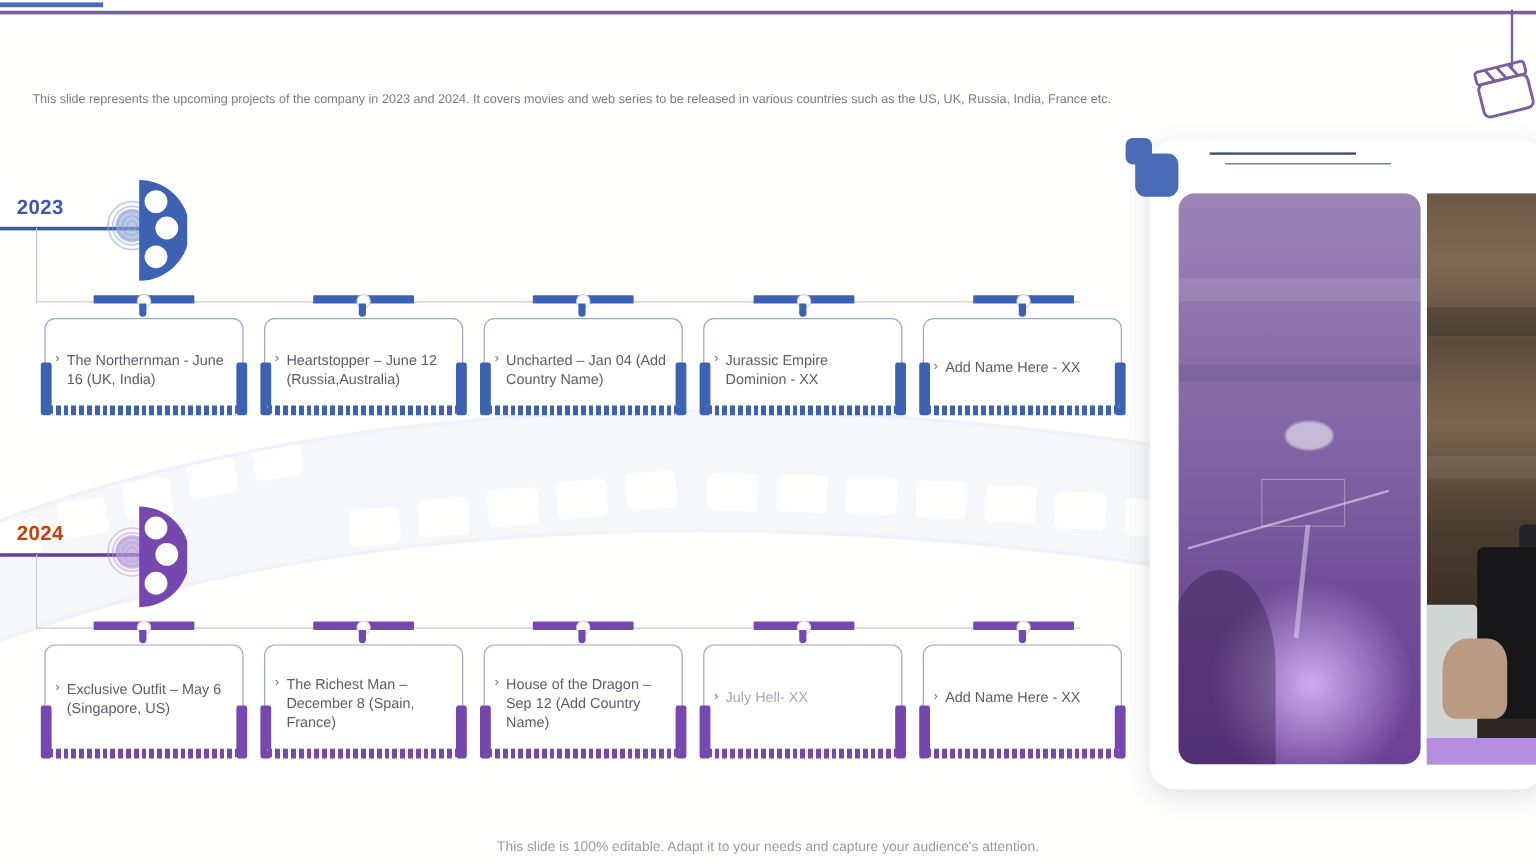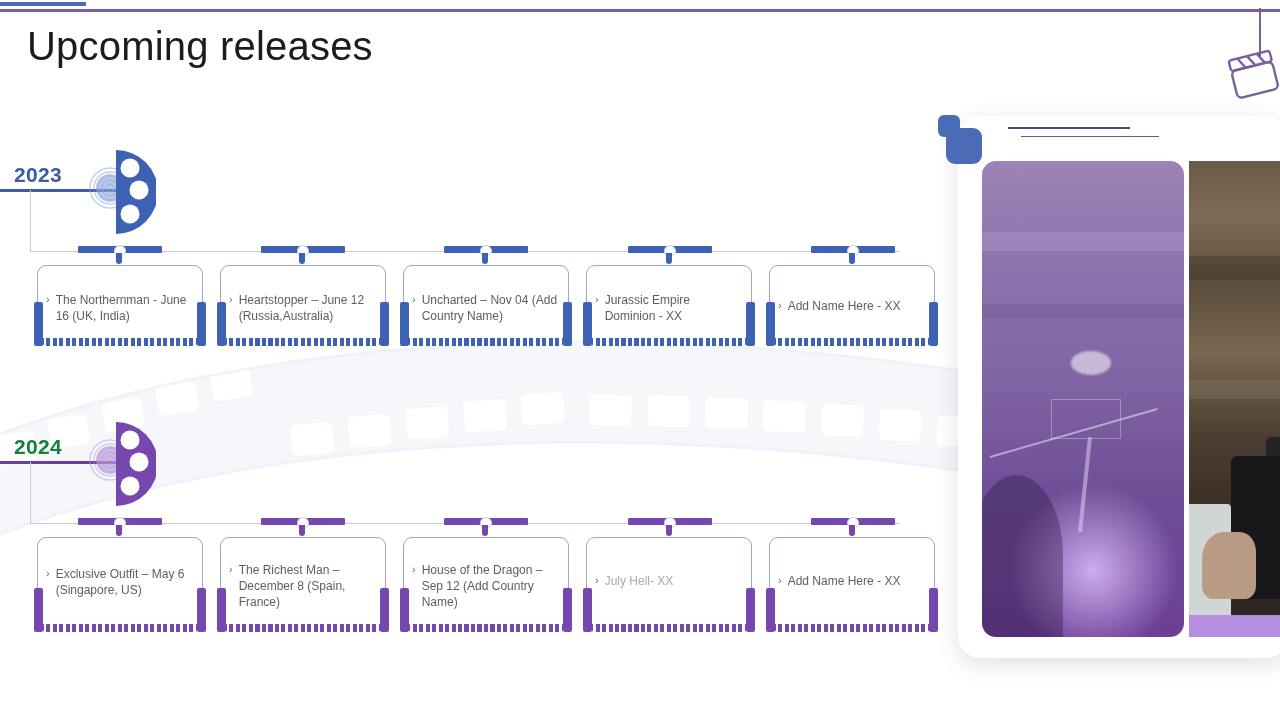--- a/index.html
+++ b/index.html
@@ -33,24 +33,24 @@
   .clapper-line{position:absolute;left:1259px;top:8px;width:2px;height:48px;background:#7a5fa0;}
   .clapper{position:absolute;left:1222px;top:44px;width:64px;height:60px;}
 
   
   .row{position:absolute;left:0;width:960px;}
   .row-2023{top:150px;}
   .row-2024{top:422px;}
 
   .year-label{
     position:absolute;left:14px;top:13px;
-    font-size:21px;font-weight:bold;letter-spacing:.3px;
+    font-size:17px;font-weight:bold;letter-spacing:.3px;
   }
   .row-2023 .year-label{color:#3b5ba8;}
-  .row-2024 .year-label{color:#15803d;}
+  .row-2024 .year-label{color:#c2410c;}
 
   .year-rule{position:absolute;left:0;top:39px;height:3px;width:120px;}
   .row-2023 .year-rule{background:#3b5ba8;}
   .row-2024 .year-rule{background:#6b3fa0;}
 
   .drop-v{position:absolute;left:30px;top:40px;width:1px;height:62px;background:#c9c9cf;}
   .drop-h{position:absolute;left:30px;top:101px;height:1px;width:870px;background:#c9c9cf;}
 
   
   .reel{position:absolute;left:82px;top:-4px;width:74px;height:96px;}
@@ -180,21 +180,21 @@
         <rect x="804" y="100" width="42" height="31" rx="5"></rect>
         <rect x="862" y="102" width="42" height="31" rx="5"></rect>
         <rect x="920" y="105" width="42" height="31" rx="5"></rect>
         <rect x="978" y="109" width="42" height="31" rx="5"></rect>
       </g>
     </g>
     <path d="M0,150 C260,40 640,10 1060,80" stroke="#e4e9f7" stroke-width="3" fill="none"></path>
     <path d="M0,250 C260,140 640,110 1060,180" stroke="#e4e9f7" stroke-width="3" fill="none"></path>
   </svg>
 
-  <div class="title">Upcoming releases</div>
+  <div class="subtitle">This slide represents the upcoming projects of the company in 2023 and 2024. It covers movies and web series to be released in various countries such as the US, UK, Russia, India, France etc.</div>
 
   <div class="clapper-line"></div>
   <svg class="clapper" viewBox="0 0 64 60">
     <g transform="rotate(-14 32 32)" fill="none" stroke="#7a5fa0" stroke-width="2.4">
       <rect x="11" y="22" width="42" height="28" rx="5"></rect>
       <rect x="11" y="11" width="42" height="11" rx="2.5"></rect>
       <path d="M20 11 L26 22 M30 11 L36 22 M40 11 L46 22"></path>
     </g>
   </svg>
 
@@ -262,21 +262,21 @@
         <span class="chev">›</span>
         <span class="card-text">Heartstopper – June 12 (Russia,Australia)</span>
       </div>
     </div>
     <div class="card" style="left:403px">
       <div class="lcap"></div>
       <div class="rcap"></div>
       <div class="perf"></div>
       <div class="body">
         <span class="chev">›</span>
-        <span class="card-text">Uncharted – Nov 04 (Add Country Name)</span>
+        <span class="card-text">Uncharted – Jan 04 (Add Country Name)</span>
       </div>
     </div>
     <div class="card" style="left:586px">
       <div class="lcap"></div>
       <div class="rcap"></div>
       <div class="perf"></div>
       <div class="body">
         <span class="chev">›</span>
         <span class="card-text">Jurassic Empire Dominion  - XX</span>
       </div>
@@ -407,13 +407,14 @@
     <div class="ph2-bg"></div>
     <div class="ph2-w1"></div>
     <div class="ph2-w2"></div>
     <div class="ph2-lens"></div>
     <div class="ph2-cam"></div>
     <div class="ph2-sleeve"></div>
     <div class="ph2-hand"></div>
   </div>
   <div class="photo-strip"></div>
 
+  <div class="footer">This slide is 100% editable. Adapt it to your needs and capture your audience's attention.</div>
 </div>
 
 </body></html>

